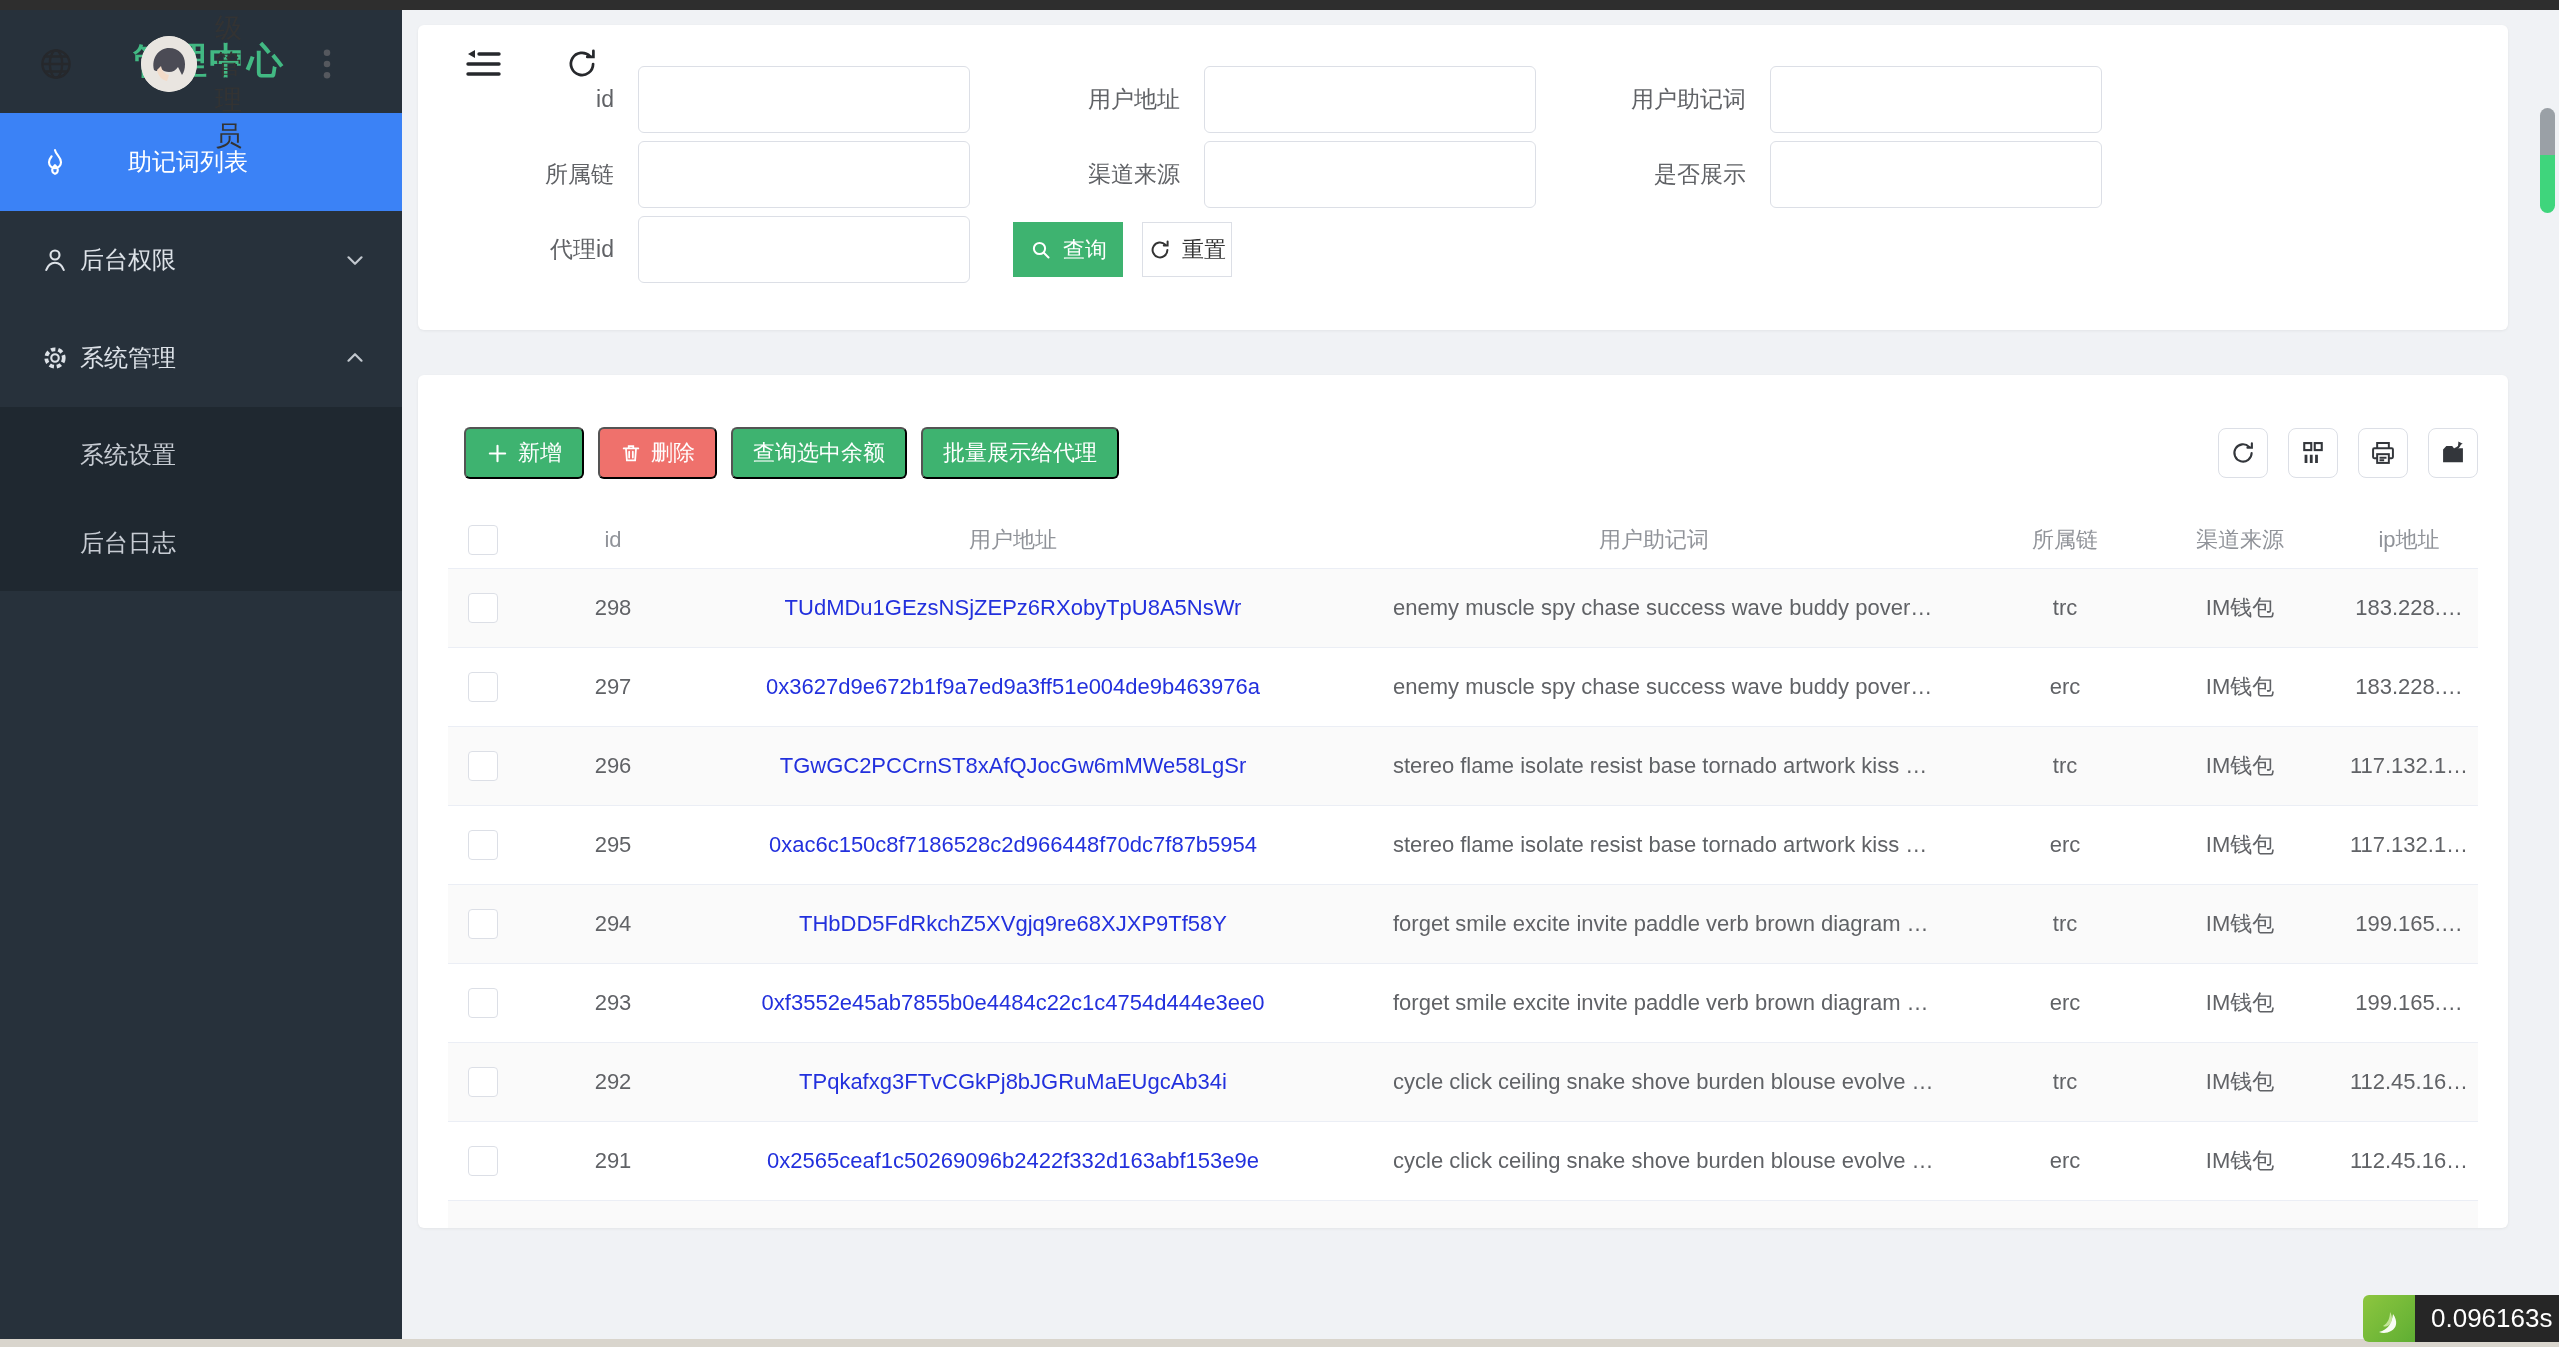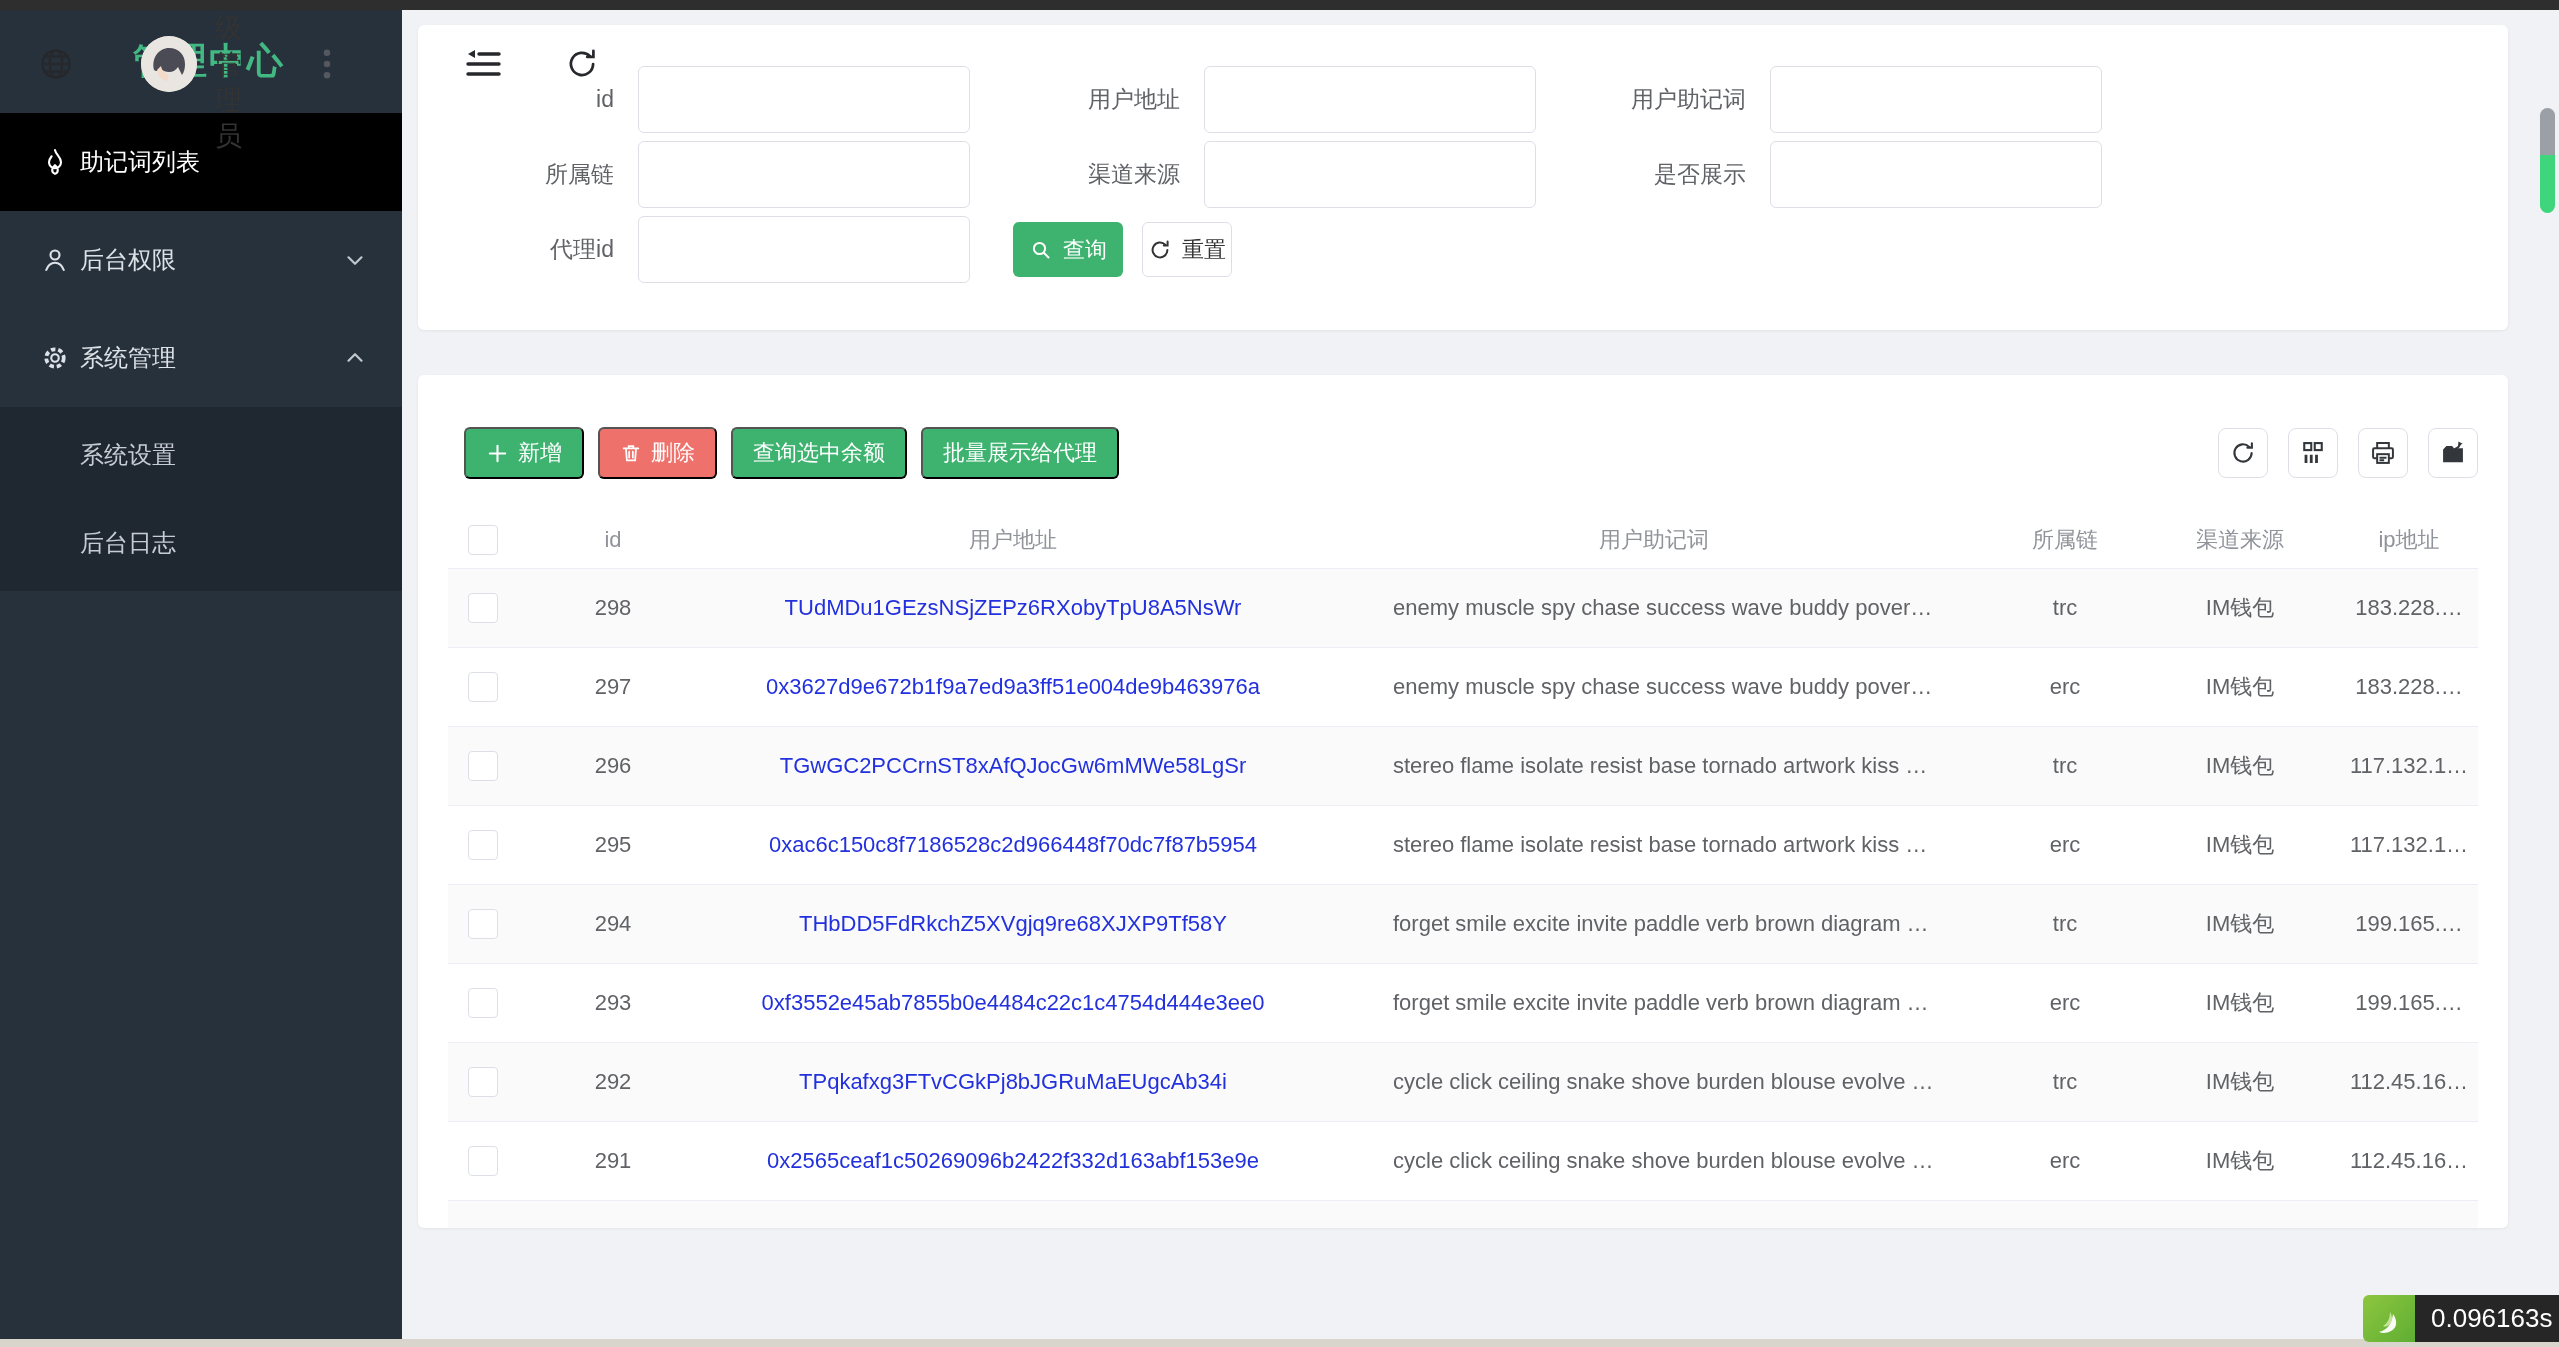--- a/index.html
+++ b/index.html
@@ -10,21 +10,21 @@
   .bottom-strip { position:absolute; left:0; top:1339px; width:2559px; height:8px; background:#d9d5cd; z-index:30; }
 
   .app { position:absolute; top:10px; left:0; width:2559px; height:1329px; display:flex; }
 
   
   .sidebar { width:402px; height:100%; background:#27313b; flex:none; position:relative; }
   .logo { height:103px; display:flex; align-items:center; justify-content:center;
           color:#42b983; font-size:36px; font-weight:bold; letter-spacing:2px;margin-left:16px; }
   .menu-item { height:98px; display:flex; align-items:center; padding:0 34px 0 40px;
                color:#dde2e8; font-size:24px; cursor:pointer; }
-  .menu-item.active { background:#000000; color:#ffffff; }
+  .menu-item.active { background:#3b82f6; color:#ffffff;gap:48px; }
   .menu-item .mi-icon { width:30px; height:30px; flex:none; margin-right:10px; display:flex; align-items:center; }
   .menu-item .mi-label { flex:1; padding-left:0; }
   .menu-item .chev { width:26px; height:26px; flex:none; opacity:.85; }
   .submenu { background:#1f2830; padding:4px 0;font-family:Liberation Mono, monospace; }
   .submenu-item { height:88px; display:flex; align-items:center; padding-left:80px;
                   color:#c7ccd3; font-size:24px; cursor:pointer; }
 
   
   .main { flex:1; display:flex; min-width:0; }
   .header { height:108px; background:#ffffff; position:relative; flex:none; }
@@ -47,21 +47,21 @@
   
   .search-card { height:305px; padding:41px 30px 0 30px; margin-bottom:45px; }
   .f-row { display:flex; align-items:center; height:67px; margin-bottom:8px; }
   .f-label { font-size:23px; color:#606266; text-align:right; flex:none; }
   .f-label.w1 { width:166px; }
   .f-label.w2 { width:200px; margin-left:10px; }
   .f-input { width:332px; height:67px; margin-left:24px; flex:none;
              border:1px solid #dcdfe6; border-radius:6px; background:#fff;
              font-size:22px; color:#606266; padding:0 18px; outline:none; }
   .btn { display:inline-flex; align-items:center; justify-content:center; gap:10px;
-         border-radius:6px; font-size:22px; cursor:pointer; border:1px solid transparent; }
+         border-radius:0; font-size:22px; cursor:pointer; border:1px solid transparent; }
   .btn svg { flex:none; }
   .btn-query { width:110px; height:55px; margin-left:43px; background:#3eb370; color:#fff; }
   .btn-reset { width:90px; height:55px; margin-left:19px; background:#fff; color:#333; border-color:#dcdfe6; }
 
   
   .table-card { height:853px; padding:52px 30px 0 30px; position:relative; overflow:hidden; }
   .toolbar { display:flex; align-items:center; height:52px;margin-left:16px; }
   .tb-btn { height:52px; padding:0 20px; margin-right:14px; border-radius:6px;
             display:inline-flex; align-items:center; gap:9px; font-size:22px; color:#fff; cursor:pointer; }
   .tb-green { background:#3eb370; }

